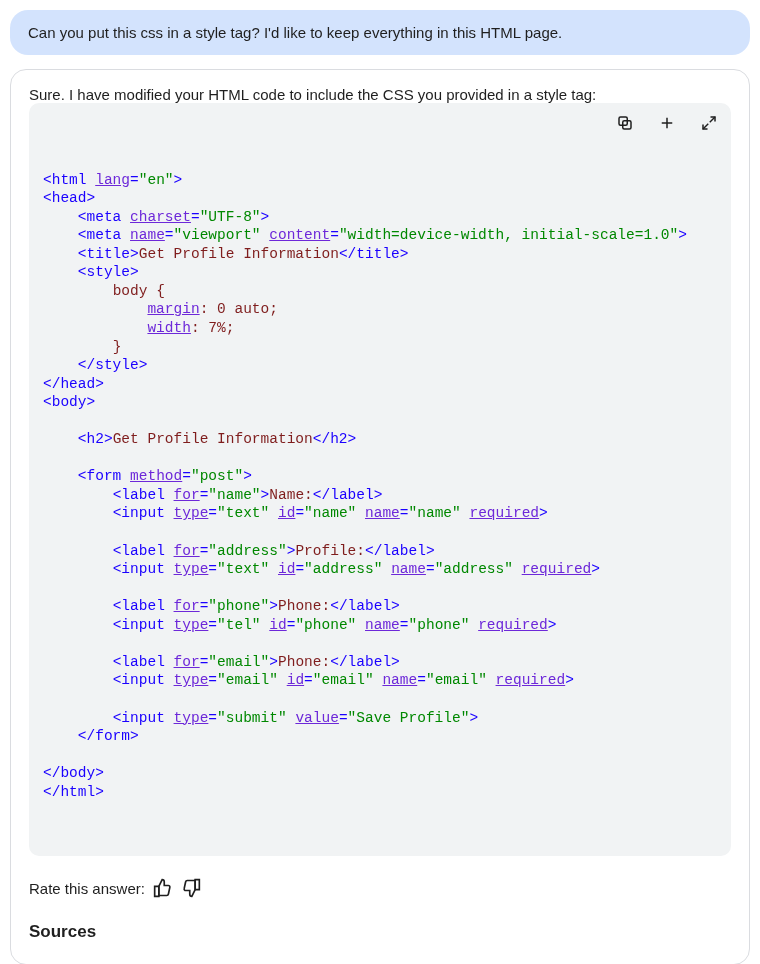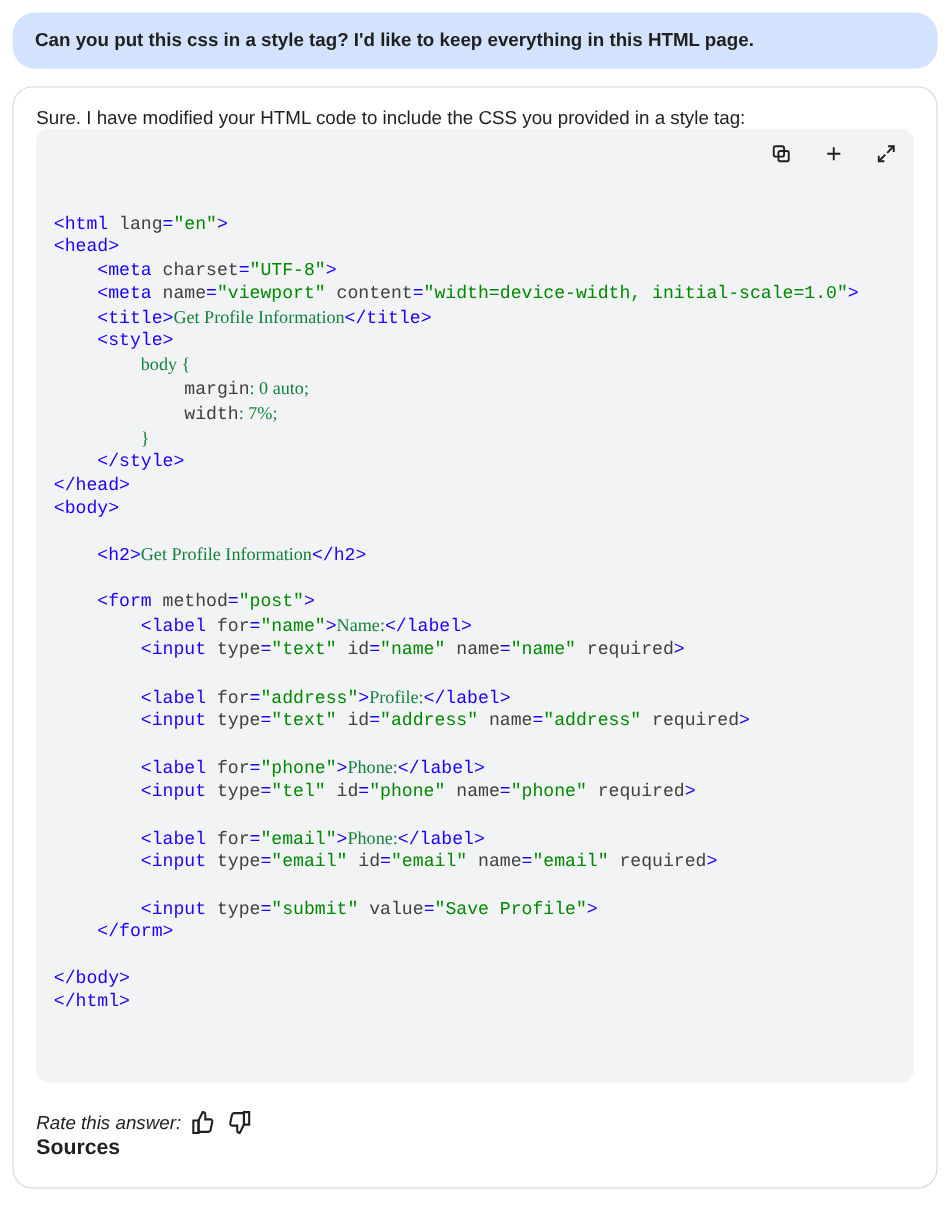--- a/index.html
+++ b/index.html
@@ -11,21 +11,20 @@
     font-size: 14px;
     color: #1f1f1f;
   }
   .user-bubble {
     background: #d3e3fd;
     border-radius: 18px;
     padding: 14px 18px;
     margin-bottom: 14px;
     color: #1f1f1f;
     font-size: 15px;
-    font-weight: bold;
   }
   .answer-card {
     border: 1px solid #dadce0;
     border-radius: 16px;
     padding: 16px 18px 22px 18px;
   }
   .answer-intro {
     font-size: 15px;
   }
   .code-block {
@@ -52,42 +51,42 @@
     width: 20px;
     height: 20px;
     display: inline-flex;
     align-items: center;
     justify-content: center;
     cursor: pointer;
     color: #1f1f1f;
   }
   .code-toolbar svg { width: 18px; height: 18px; }
   .tag { color: #1a00ff; }
-  .attr { color: #404040; }
+  .attr { color: #6d28d9; text-decoration: underline; }
   .str { color: #008800; }
-  .plain { color: #15803d; font-family: Liberation Serif, serif; }
+  .plain { color: #7f1d1d; }
 
   .rating-row {
     display: flex;
     align-items: center;
     gap: 8px;
     margin-top: 22px;
     font-size: 15px;
-    font-style: italic;
   }
   .rating-row .rate-btn {
     cursor: pointer;
     display: inline-flex;
     align-items: center;
   }
   .rating-row svg { width: 20px; height: 20px; }
 
   .sources-heading {
     font-weight: 700;
     font-size: 17px;
+    margin-top: 24px;
   }
 </style>
 </head>
 <body>
 
 <div class="user-bubble">
   <span>Can you put this css in a style tag? I'd like to keep everything in this HTML page.</span>
 </div>
 
 <div class="answer-card">

